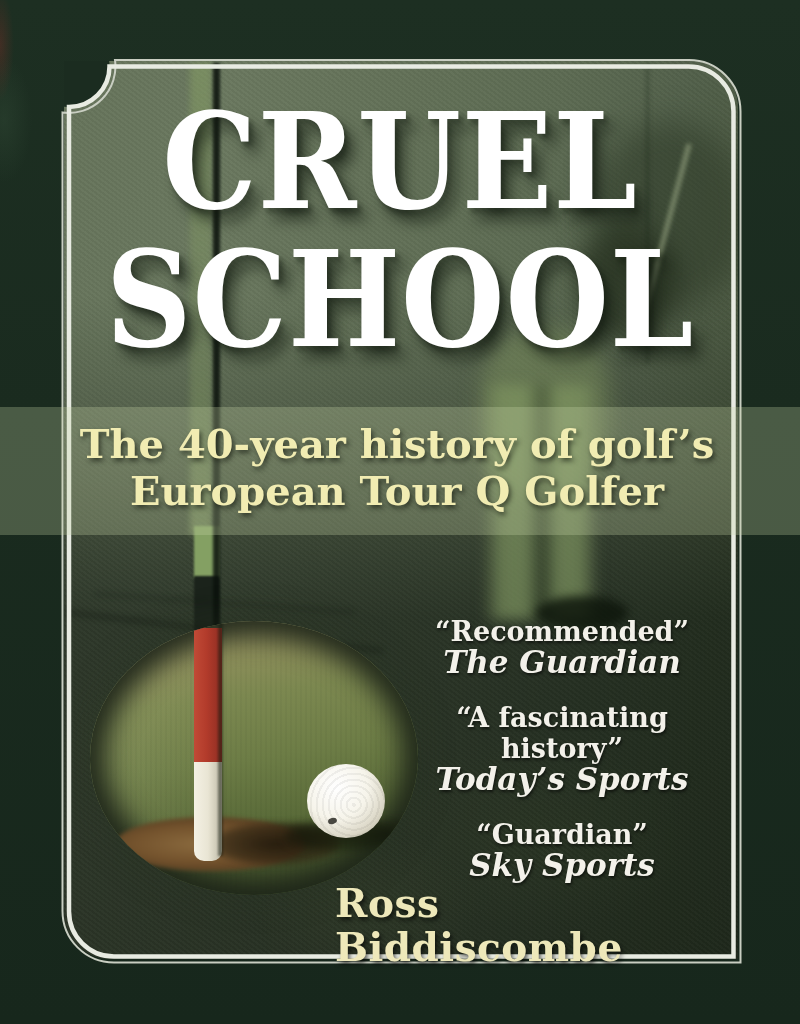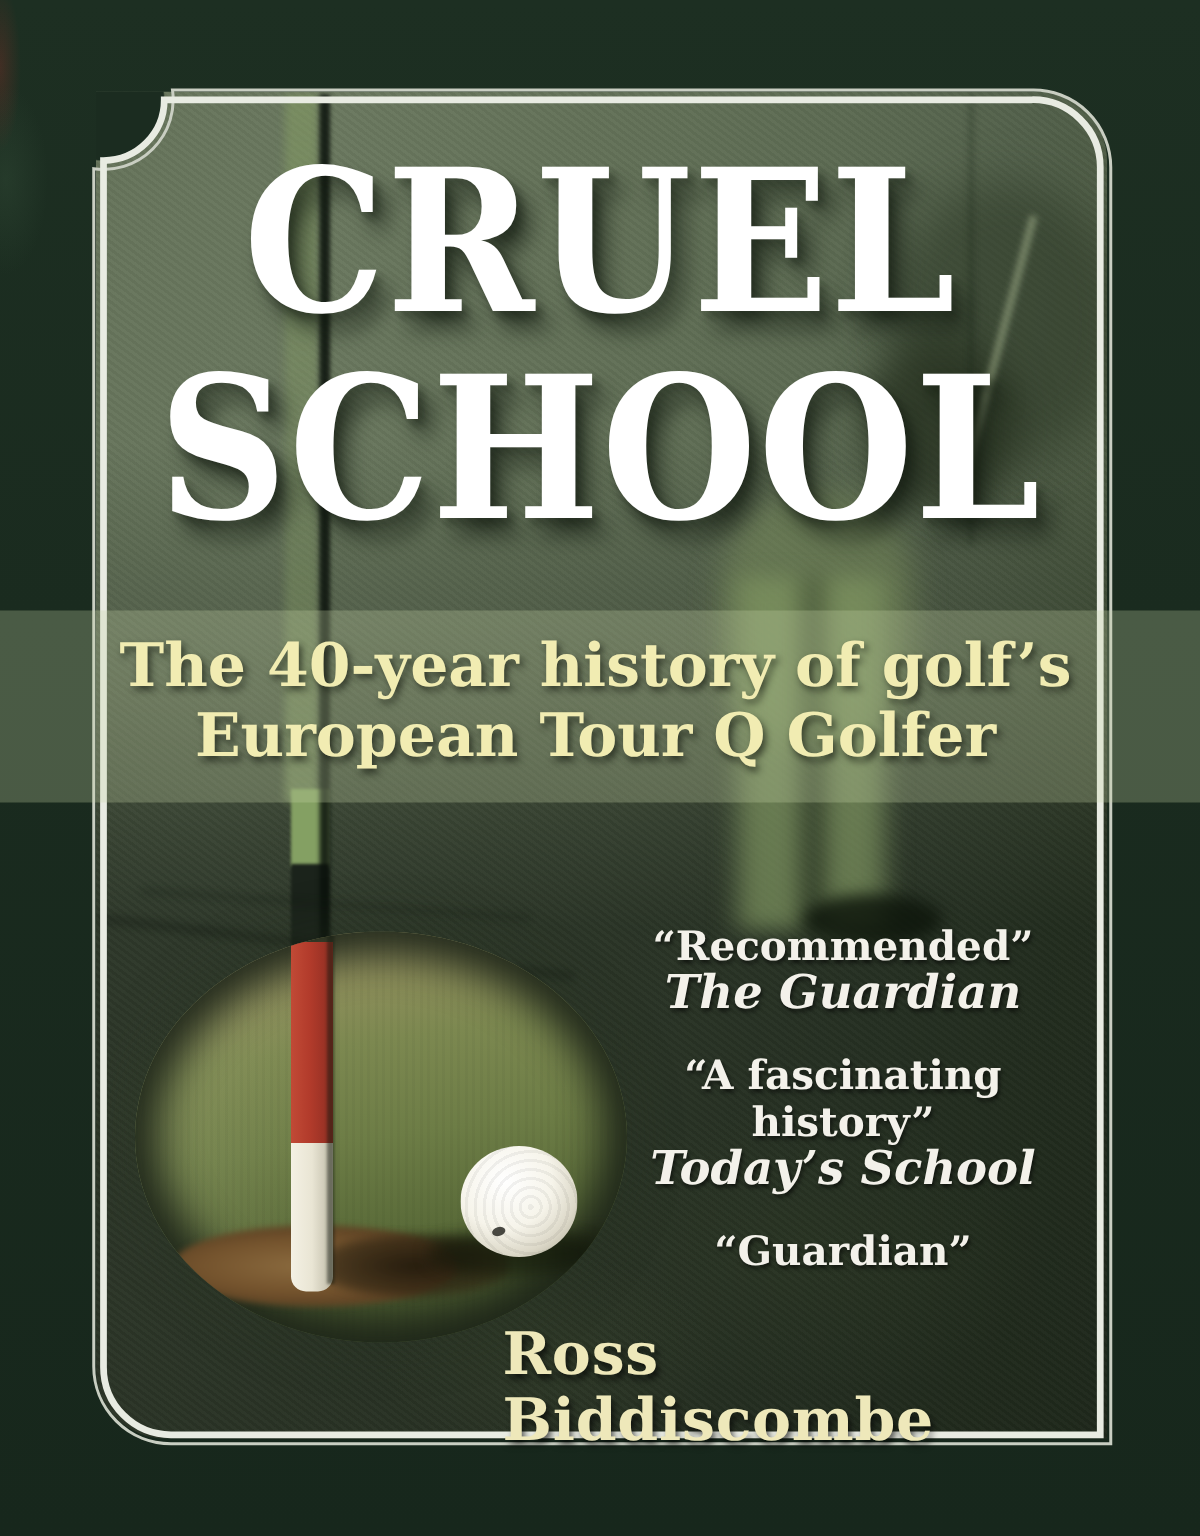--- a/index.html
+++ b/index.html
@@ -156,22 +156,23 @@
     <div>European Tour Q Golfer</div>
   </div>
 
   <div class="quotes">
     <div class="quote-group">
       <div class="quote-text">“Recommended”</div>
       <div class="quote-source">The Guardian</div>
     </div>
     <div class="quote-group">
       <div class="quote-text">“A fascinating history”</div>
-      <div class="quote-source">Today’s School</div>
+      <div class="quote-source">Today’s Sports</div>
     </div>
     <div class="quote-group">
       <div class="quote-text">“Guardian”</div>
+      <div class="quote-source">Sky Sports</div>
     </div>
   </div>
 
   <div class="author">Ross Biddiscombe</div>
 
 </div>
 
 </body></html>

